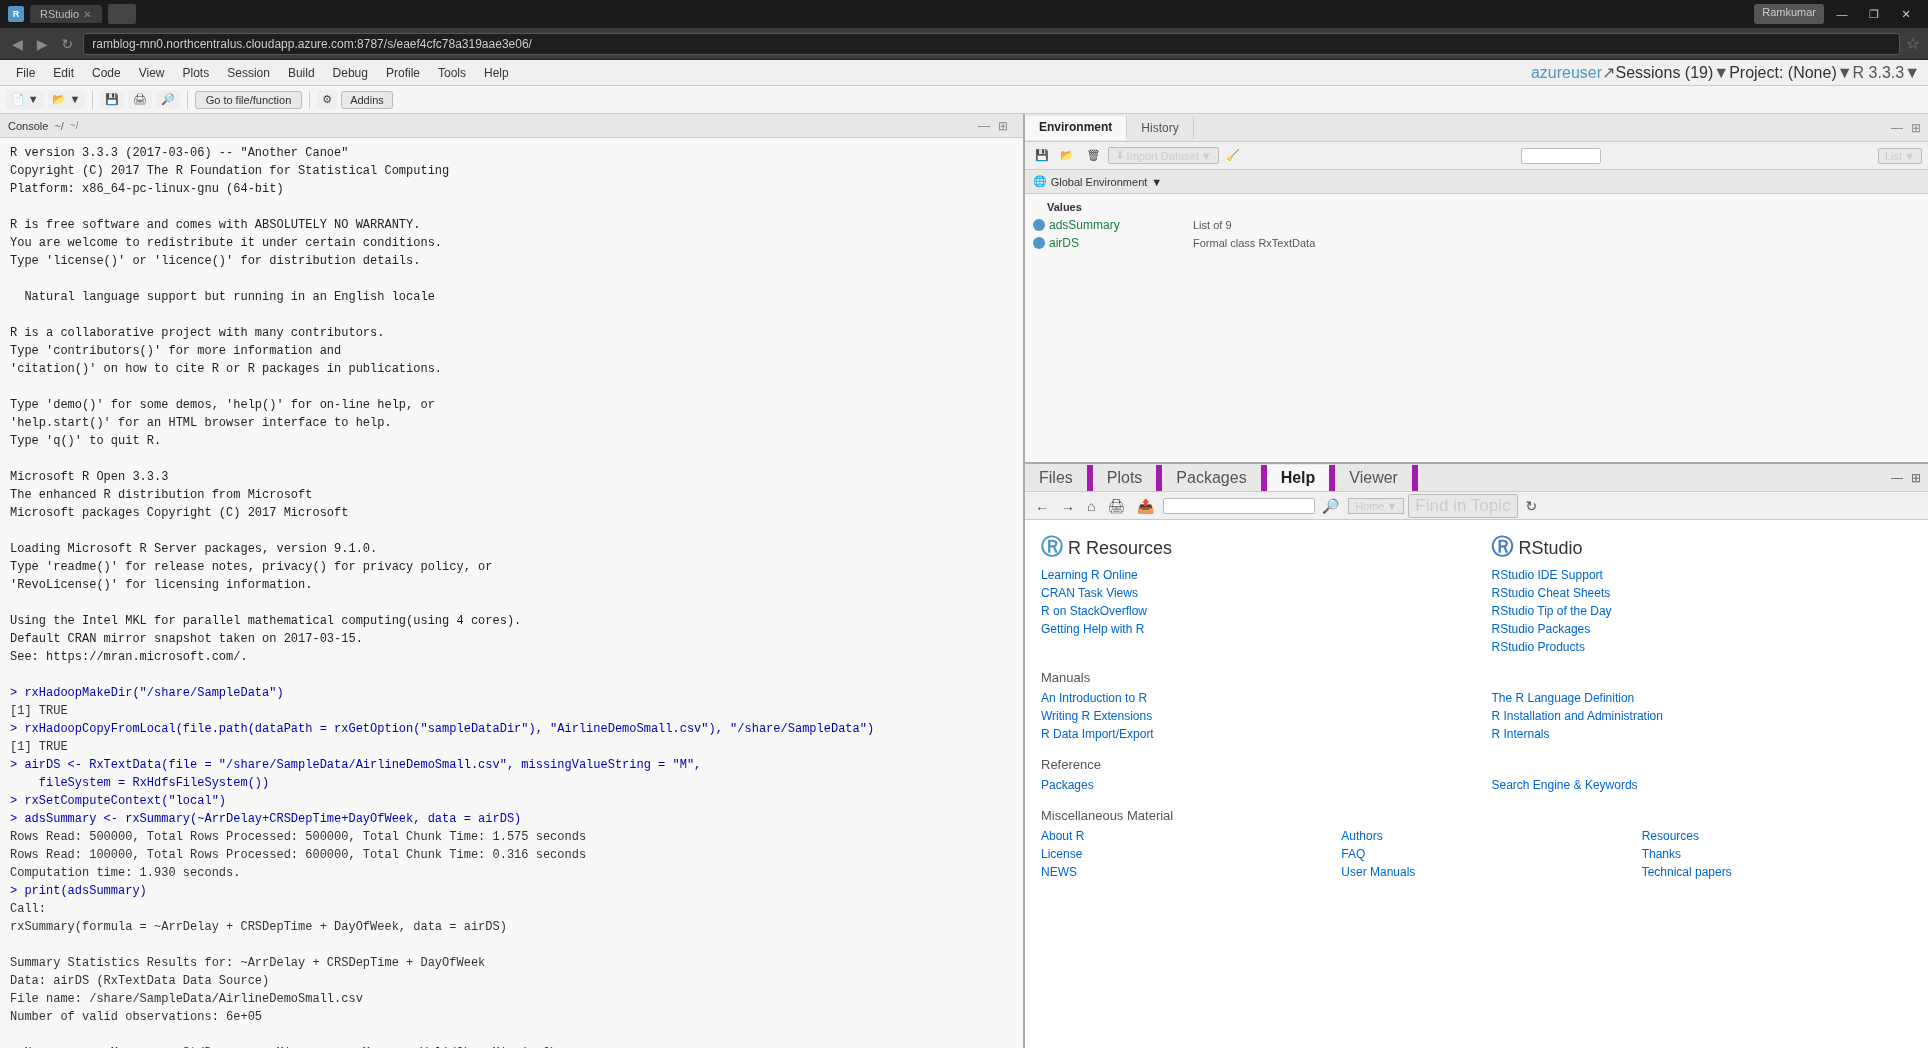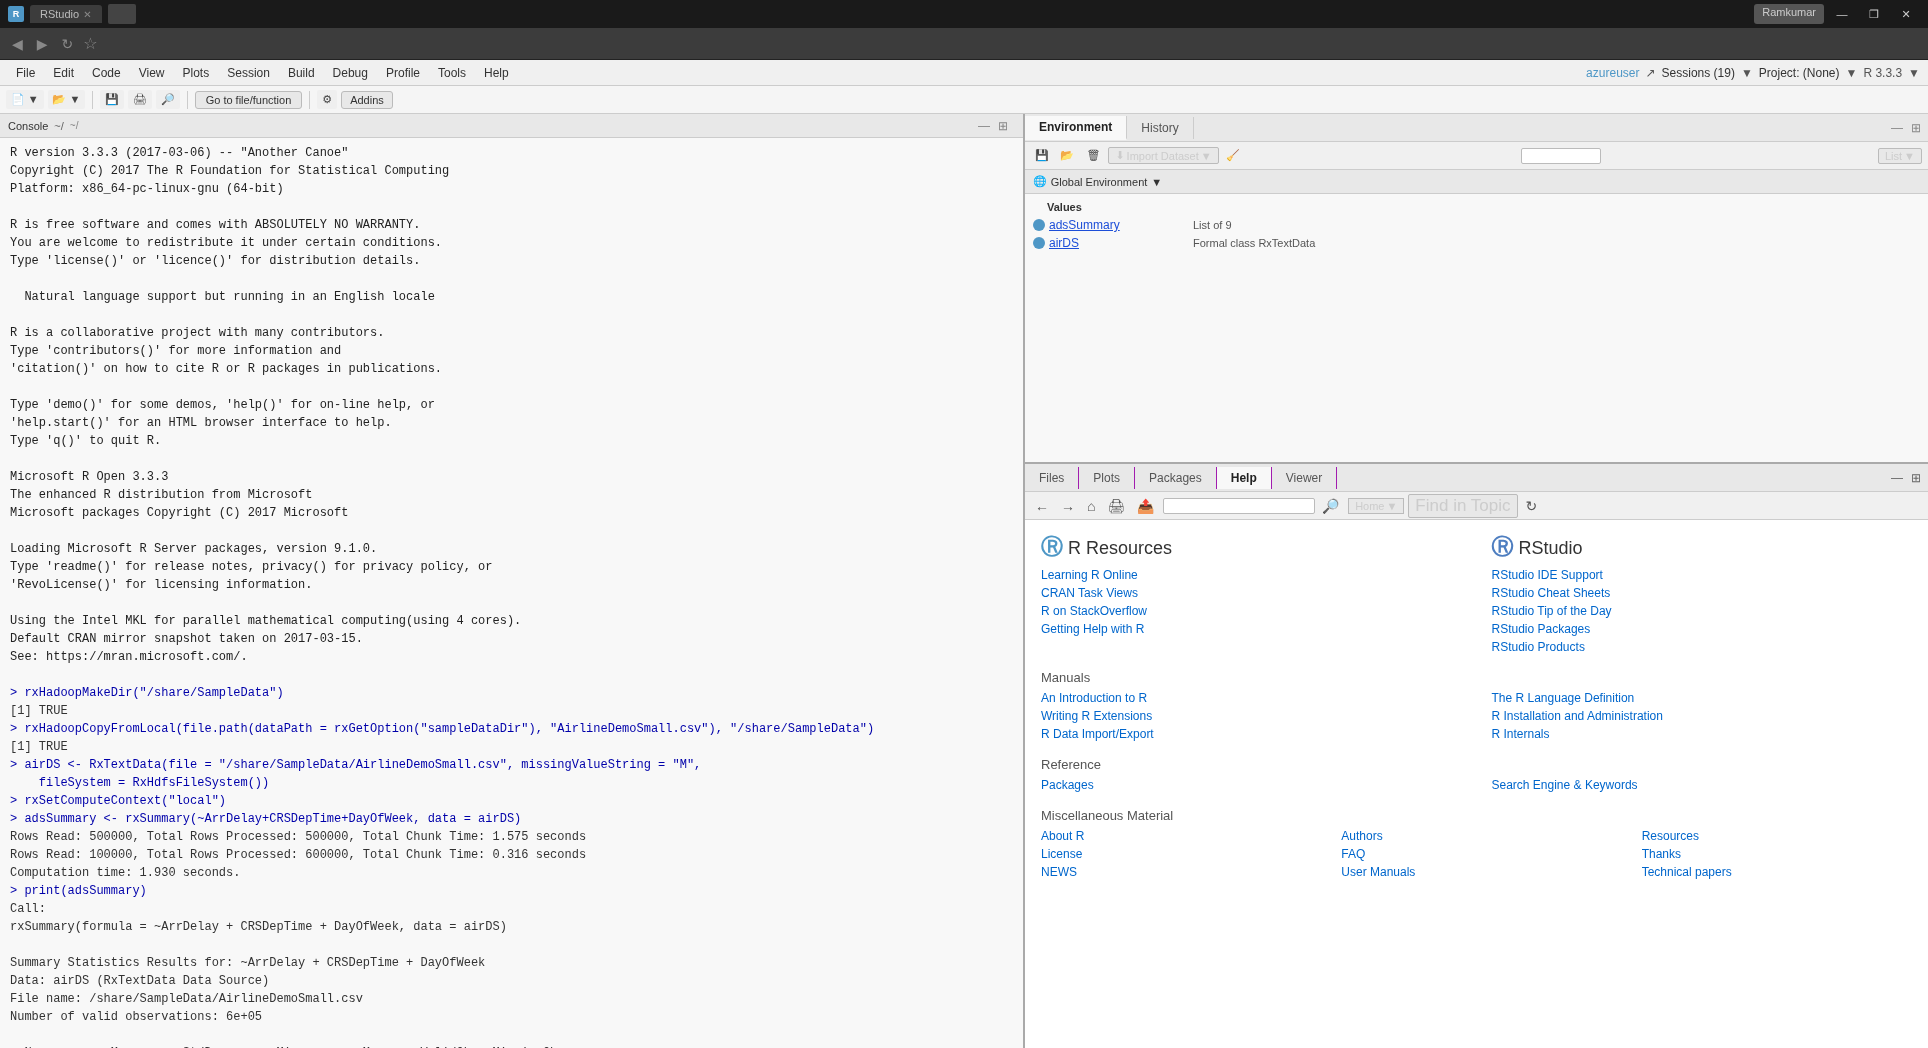--- a/index.html
+++ b/index.html
@@ -17,21 +17,21 @@
 
     
     #address-bar { background: #3c3c3c; height: 32px; display: flex; align-items: center; padding: 0 8px; gap: 6px; border-bottom: 1px solid #222; }
     #address-bar .nav-btn { color: #888; font-size: 14px; cursor: pointer; padding: 2px 4px; }
     #address-bar .url-box { flex: 1; background: #1e1e1e; border: 1px solid #555; border-radius: 3px; padding: 3px 8px; color: #ccc; font-size: 12px; height: 22px; display: flex; align-items: center; }
     #address-bar .star-btn { color: #888; font-size: 16px; cursor: pointer; }
 
     
     #menu-bar { background: #f0f0f0; height: 26px; display: flex; align-items: center; padding: 0 8px; gap: 2px; border-bottom: 1px solid #ccc; }
     #menu-bar .menu-item { padding: 3px 8px; font-size: 12px; color: #333; cursor: pointer; }
-    #menu-bar .menu-right { margin-left: auto; display: flex; align-items: center; gap: 6px; font-size: 12px; color: #555; }
+    #menu-bar .menu-right { margin-left: auto; display: flex; align-items: center; font-size: 16px; color: #555; }
     #menu-bar .menu-right .session-btn { color: #333; cursor: pointer; }
 
     
     #toolbar { background: #f5f5f5; height: 28px; display: flex; align-items: center; padding: 0 6px; gap: 4px; border-bottom: 1px solid #ccc; }
     #toolbar .tb-btn { padding: 2px 4px; font-size: 11px; color: #444; cursor: pointer; border: 1px solid transparent; border-radius: 2px; display: flex; align-items: center; gap: 2px; }
     #toolbar .tb-sep { width: 1px; background: #ccc; height: 18px; margin: 0 3px; }
     #toolbar .go-btn { background: #e8e8e8; border: 1px solid #bbb; border-radius: 3px; padding: 2px 10px; font-size: 11px; color: #333; cursor: pointer; }
     #toolbar .addins-btn { background: #e8e8e8; border: 1px solid #bbb; border-radius: 3px; padding: 2px 8px; font-size: 11px; color: #333; cursor: pointer; }
 
     
@@ -56,27 +56,27 @@
     #env-toolbar .etb-btn { font-size: 11px; color: #444; cursor: pointer; padding: 1px 4px; }
     #env-toolbar .import-btn { font-size: 11px; background: #e8e8e8; border: 1px solid #bbb; border-radius: 2px; padding: 1px 6px; cursor: pointer; display: flex; align-items: center; gap: 2px; }
     #env-toolbar .list-btn { margin-left: auto; font-size: 11px; background: #e8e8e8; border: 1px solid #bbb; border-radius: 2px; padding: 1px 6px; cursor: pointer; display: flex; align-items: center; gap: 2px; }
     #env-global { background: #e8e8e8; padding: 2px 8px; font-size: 11px; color: #333; border-bottom: 1px solid #ccc; display: flex; align-items: center; height: 24px; }
     #env-global .globe { color: #4e97c6; margin-right: 4px; }
     #env-global .caret { margin-left: 4px; }
     #env-body { flex: 1; padding: 4px 0; }
     #env-body .env-section-title { padding: 3px 22px; font-size: 11px; font-weight: bold; color: #333; }
     #env-body .env-row { display: flex; padding: 2px 8px; font-size: 12px; align-items: center; gap: 4px; }
     #env-body .env-icon { width: 12px; height: 12px; background: #4e97c6; border-radius: 50%; display: inline-block; }
-    #env-body .env-name { width: 140px; color: #1d4ed8; text-decoration: underline; }
+    #env-body .env-name { width: 140px; color: #15803d; }
     #env-body .env-val { color: #555; font-size: 11px; }
 
     
     #help-panel { flex: 1; background: #f8f8f8; display: flex; flex-direction: column; }
     #help-tabs { background: #e8e8e8; display: flex; align-items: center; border-bottom: 1px solid #ccc; height: 28px; }
-    #help-tabs .htab { padding: 4px 14px; font-size: 12px; color: #555; cursor: pointer; border-right: 1px solid #a21caf; }
+    #help-tabs .htab { padding: 4px 14px; font-size: 16px; color: #555; cursor: pointer; border-right: 6px solid #a21caf; }
     #help-tabs .htab.active { background: #f8f8f8; color: #222; font-weight: bold; }
     #help-tabs .htab-icons { margin-left: auto; display: flex; gap: 2px; padding: 2px 4px; }
     #help-tabs .htab-icon { color: #666; font-size: 12px; cursor: pointer; padding: 1px 3px; }
     #help-toolbar { background: #f0f0f0; display: flex; align-items: center; padding: 2px 6px; gap: 4px; border-bottom: 1px solid #ccc; height: 28px; }
     #help-toolbar .htb-btn { font-size: 14px; color: #555; cursor: pointer; padding: 1px 4px; }
     #help-toolbar .htb-search { flex: 0 0 120px; border: 1px solid #bbb; border-radius: 2px; padding: 1px 4px; font-size: 11px; }
     #help-toolbar .home-btn { font-size: 11px; background: #e8e8e8; border: 1px solid #bbb; border-radius: 0; padding: 1px 6px; cursor: pointer; display: flex; align-items: center; gap: 2px; }
     #help-toolbar .topic-btn { font-size: 17px; background: #e8e8e8; border: 1px solid #bbb; border-radius: 2px; padding: 1px 6px; cursor: pointer; }
     #help-body { flex: 1; padding: 12px 16px; overflow-y: auto; background: white; }
     #help-body h2 { font-size: 18px; color: #333; margin-bottom: 6px; font-weight: normal; }
@@ -110,20 +110,23 @@
     <div class="win-btn">—</div>
     <div class="win-btn">❐</div>
     <div class="win-btn close">✕</div>
   </div>
 </div>
 
 <div id="address-bar">
   <span class="nav-btn">◀</span>
   <span class="nav-btn">▶</span>
   <span class="nav-btn">↻</span>
+  <div class="url-box">
+    <span>ramblog-mn0.northcentralus.cloudapp.azure.com:8787/s/eaef4cfc78a319aae3e06/</span>
+  </div>
   <span class="star-btn">☆</span>
 </div>
 
 <div id="menu-bar">
   <span class="menu-item">File</span>
   <span class="menu-item">Edit</span>
   <span class="menu-item">Code</span>
   <span class="menu-item">View</span>
   <span class="menu-item">Plots</span>
   <span class="menu-item">Session</span>

